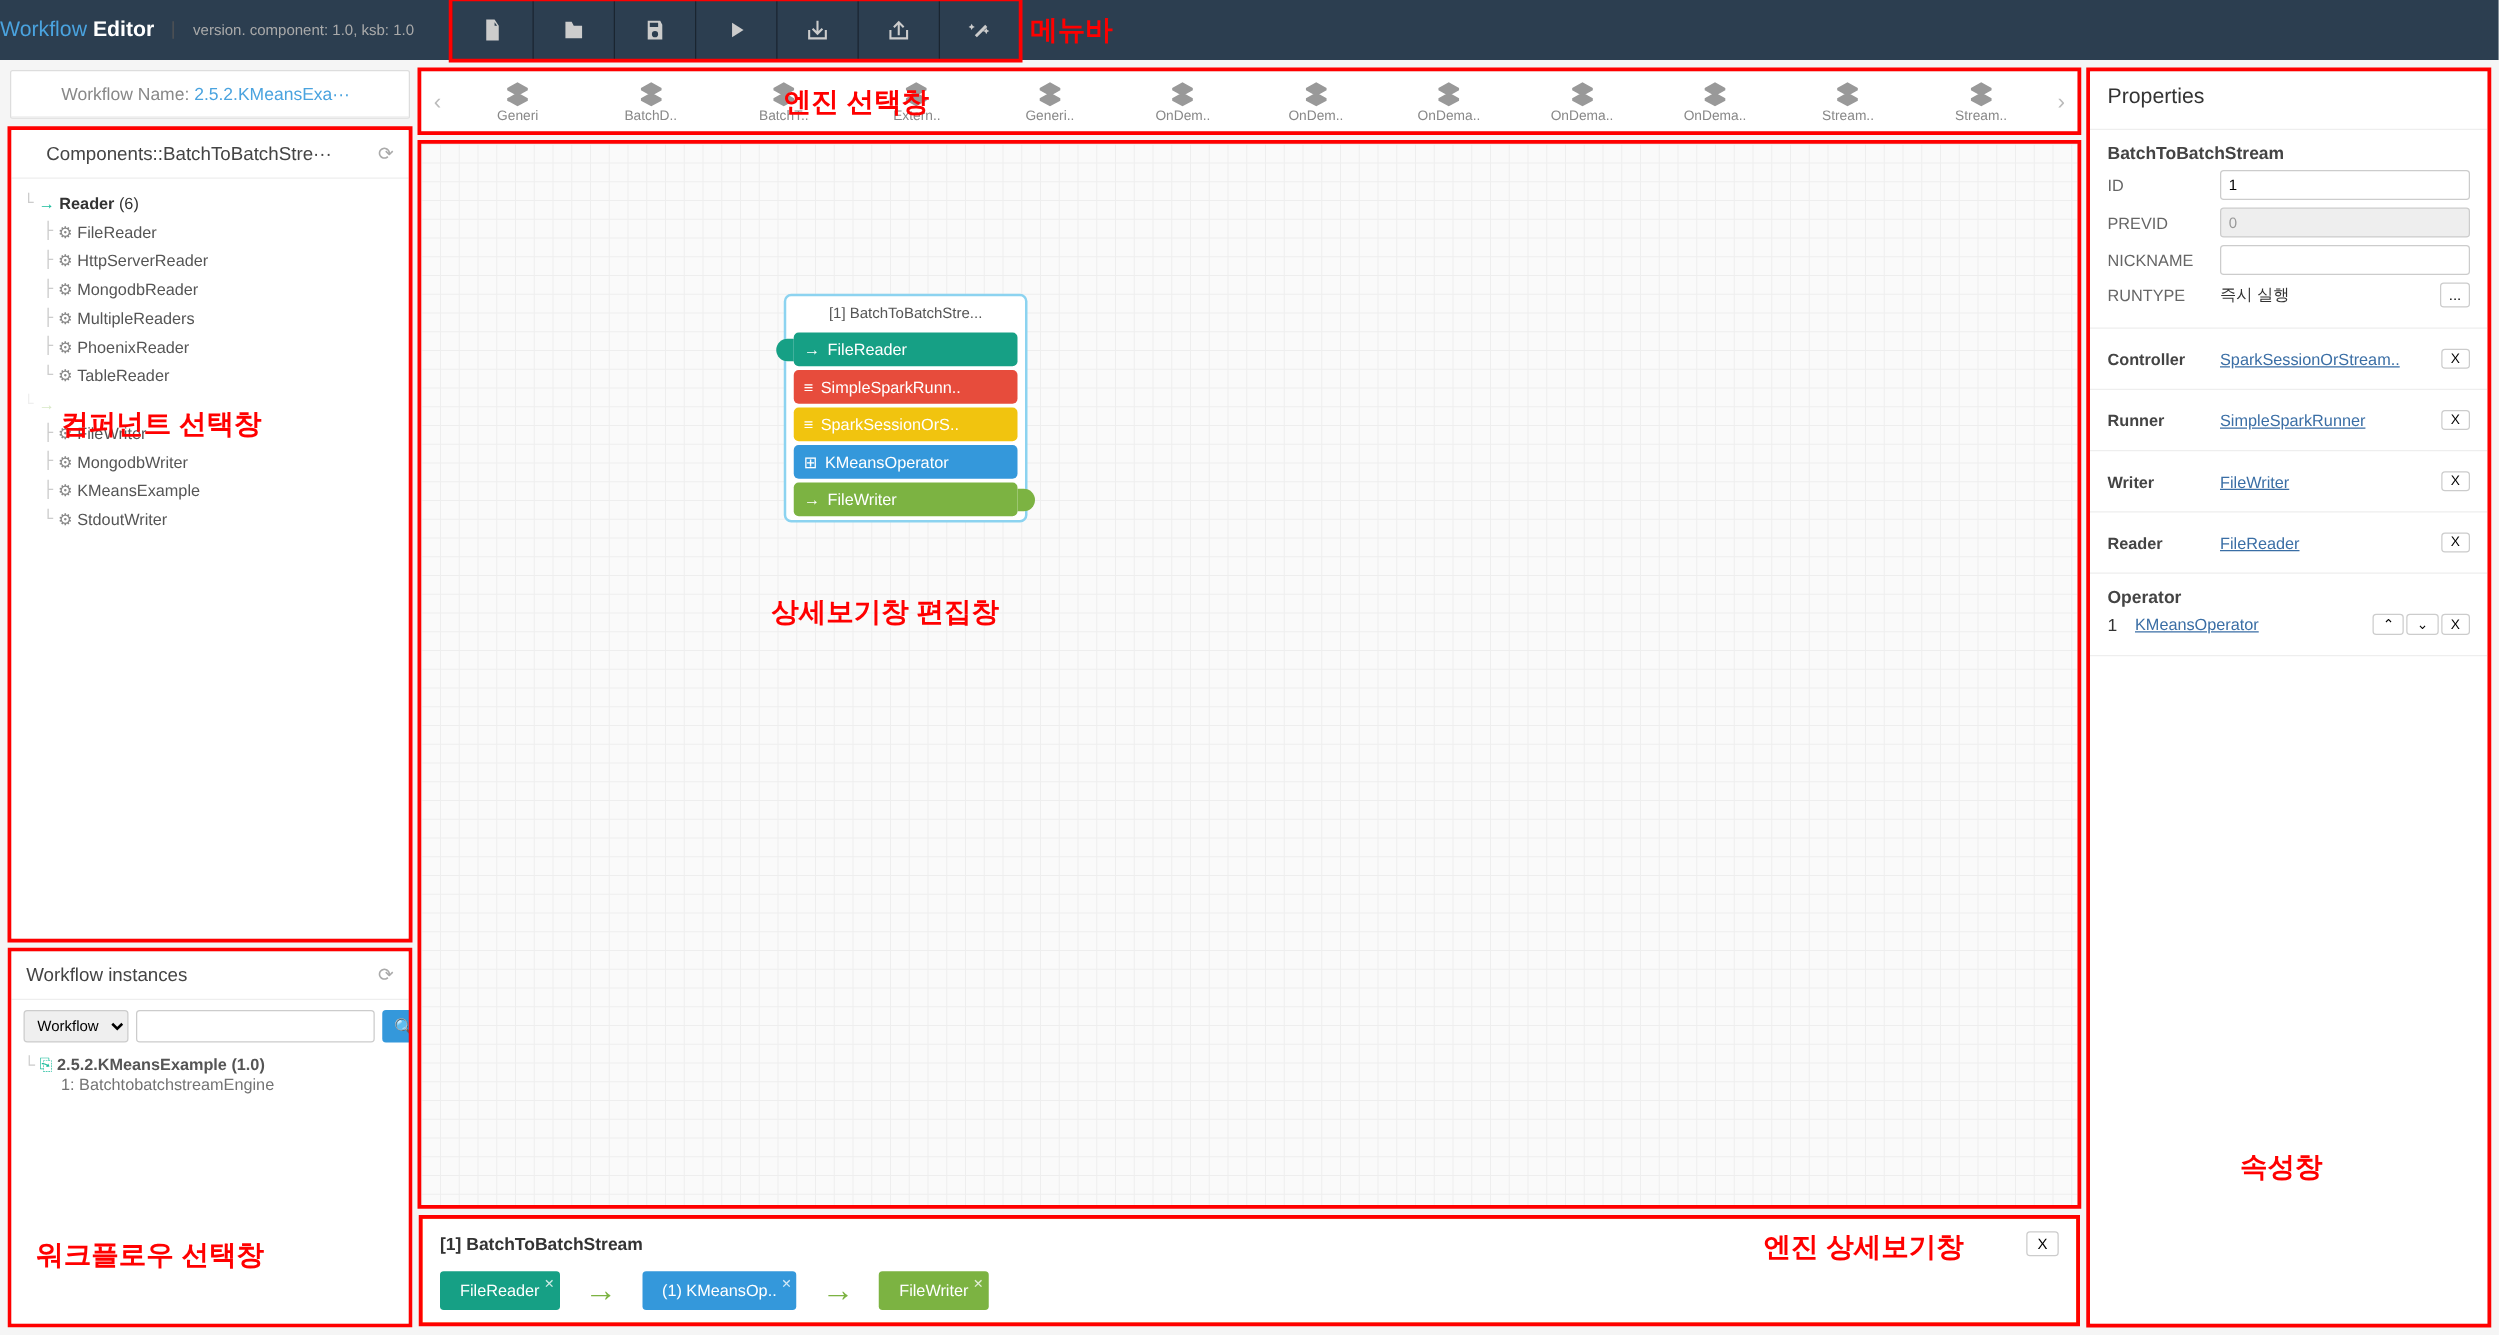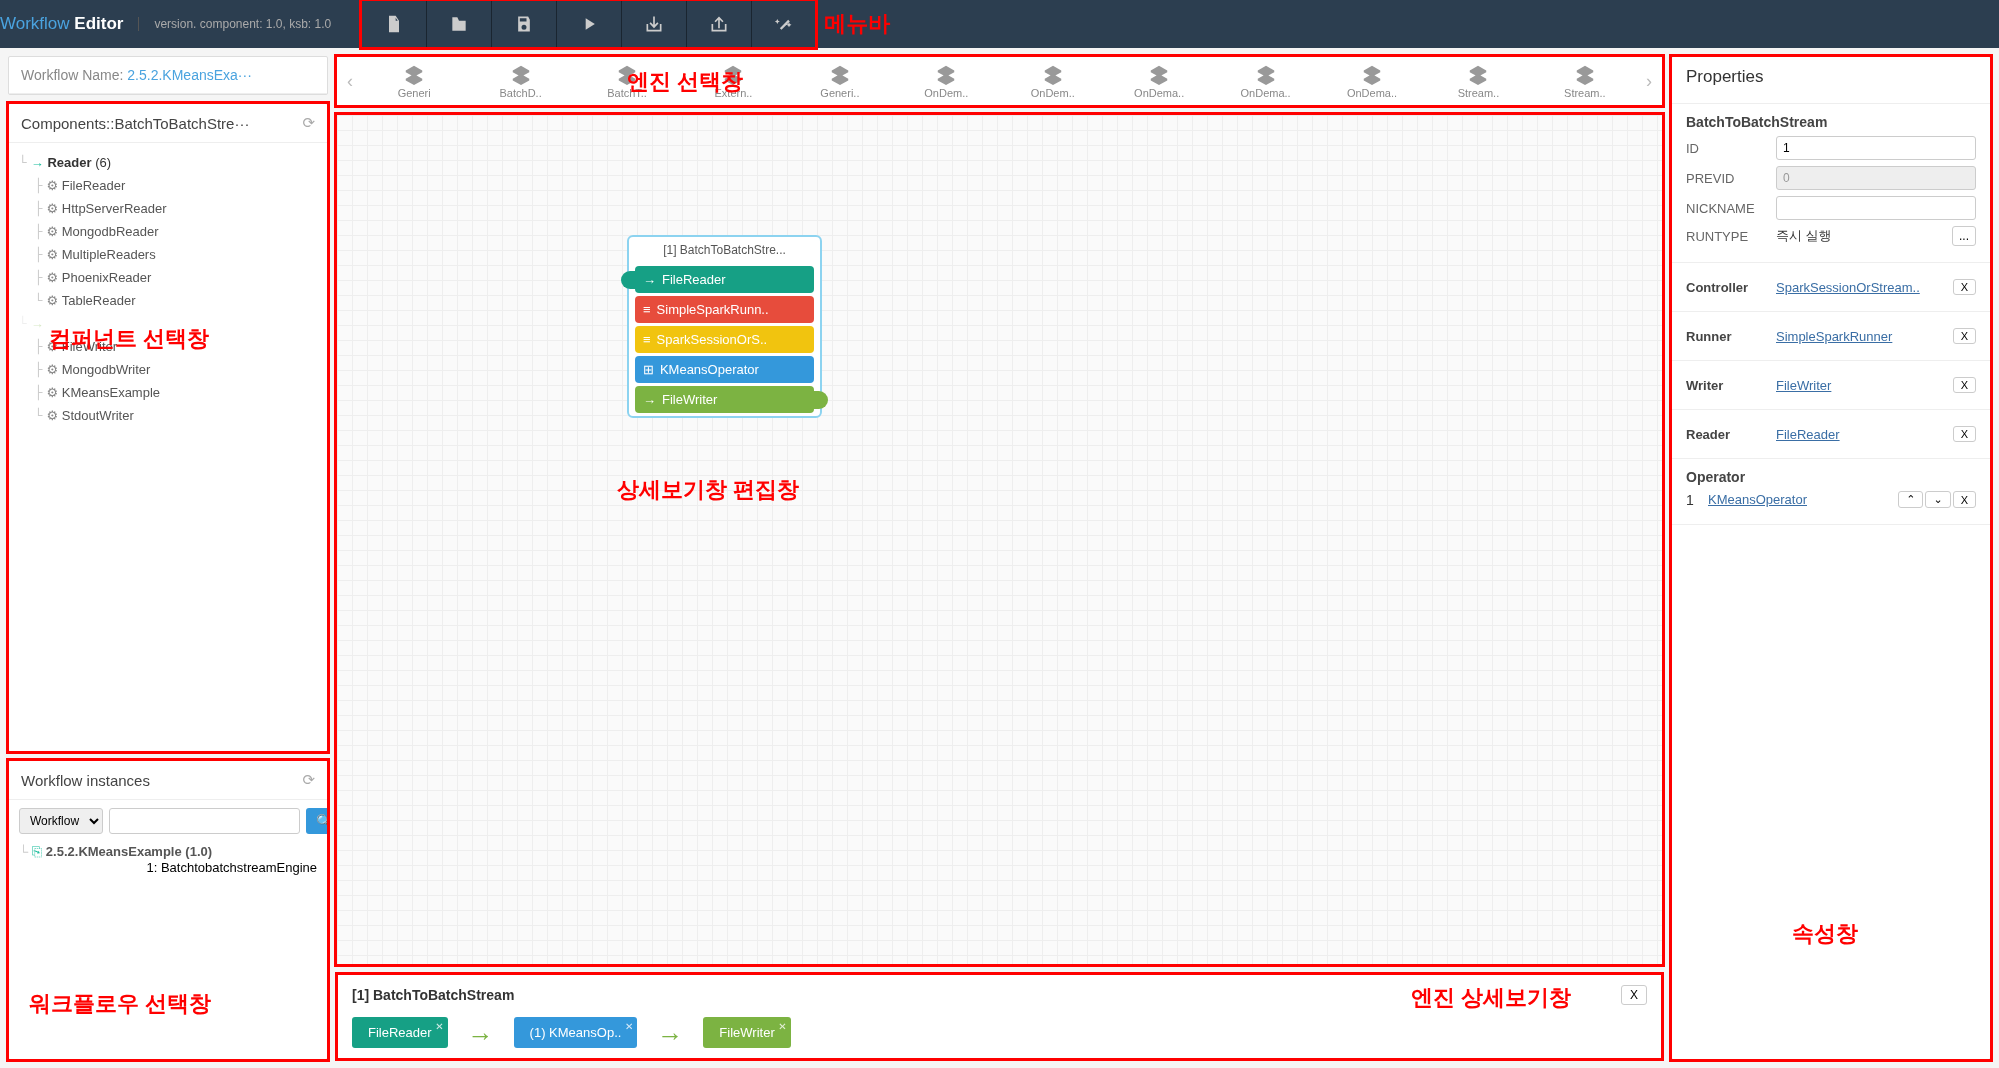--- a/index.html
+++ b/index.html
@@ -24,40 +24,40 @@
 
 .panel { background: #fff; border: 1px solid #ddd; border-radius: 2px; position: relative; }
 .panel-header { padding: 10px 12px; font-size: 15px; color: #444; border-bottom: 1px solid #eee; display: flex; align-items: center; justify-content: space-between; }
 .panel-body { padding: 8px 10px; overflow: auto; }
 
 
 .annot-box { position: absolute; border: 3px solid #ff0000; pointer-events: none; z-index: 100; }
 .annot-label { position: absolute; color: #ff0000; font-size: 22px; font-weight: 700; z-index: 101; pointer-events: none; font-family: "Malgun Gothic", sans-serif; }
 
 
-.wfname { color: #888; font-size: 14px; }
+.wfname { color: #888; font-size: 14px; margin-left: 28px; }
 .wfname-val { color: #4aa3df; }
 
 
 .tree { font-size: 13px; }
 .tree-node { display: flex; align-items: center; padding: 4px 0; color: #555; }
 .tree-node.group { font-weight: 700; color: #333; }
 .tree-node .branch { color: #ccc; margin-right: 4px; font-family: monospace; }
 .gear { color: #888; }
 .arrow-in { color: #1abc9c; font-weight: 700; }
 .arrow-out { color: #7cb342; font-weight: 700; }
 
 
 .wf-controls { display: flex; gap: 6px; margin-bottom: 10px; }
 .wf-select { border: 1px solid #ccc; padding: 4px 6px; font-size: 12px; border-radius: 3px; }
 .wf-input { flex: 1; border: 1px solid #ccc; padding: 4px 6px; border-radius: 3px; }
 .wf-search { background: #3498db; color: #fff; border: none; padding: 4px 10px; border-radius: 3px; cursor: pointer; }
 .wf-item { font-size: 13px; color: #555; }
 .wf-item .wf-title { font-weight: 700; }
-.wf-item .wf-sub { padding-left: 30px; color: #000000; text-align: right; }
+.wf-item .wf-sub { padding-left: 30px; color: #737373; }
 
 
 .engine-bar { background: #fff; border: 1px solid #ddd; display: flex; align-items: center; padding: 6px 4px; gap: 2px; }
 .engine-nav { color: #bbb; cursor: pointer; padding: 0 6px; font-size: 18px; }
 .engine-item { text-align: center; flex: 1; min-width: 0; color: #888; cursor: pointer; }
 .engine-item .ei-icon { height: 24px; display: flex; align-items: center; justify-content: center; }
 .engine-item .ei-label { font-size: 11px; white-space: nowrap; overflow: hidden; text-overflow: ellipsis; }
 .engine-item svg { width: 22px; height: 22px; fill: #999; }
 
 
@@ -152,21 +152,21 @@
 
   <div class="col-left">
     <div class="panel">
       <div class="panel-header">
         <span class="wfname"><span>Workflow Name:</span> <span class="wfname-val">2.5.2.KMeansExa···</span></span>
       </div>
     </div>
 
     <div class="panel" style="flex:1;position:relative;">
       <div class="panel-header">
-        <span style="font-weight:400;overflow:hidden;text-overflow:ellipsis;white-space:nowrap;">Components::BatchToBatchStre···</span>
+        <span style="font-weight:400;overflow:hidden;text-overflow:ellipsis;white-space:nowrap;margin-left:16px;">Components::BatchToBatchStre···</span>
         <span class="refresh-icon">⟳</span>
       </div>
       <div class="panel-body tree">
         <div class="tree-node group"><span class="branch">└</span><span class="arrow-in">→</span>&nbsp;<span>Reader</span>&nbsp;<span style="font-weight:400;">(6)</span></div>
         <div class="tree-node"><span class="branch">&nbsp;&nbsp;├</span><span class="gear">⚙</span>&nbsp;<span>FileReader</span></div>
         <div class="tree-node"><span class="branch">&nbsp;&nbsp;├</span><span class="gear">⚙</span>&nbsp;<span>HttpServerReader</span></div>
         <div class="tree-node"><span class="branch">&nbsp;&nbsp;├</span><span class="gear">⚙</span>&nbsp;<span>MongodbReader</span></div>
         <div class="tree-node"><span class="branch">&nbsp;&nbsp;├</span><span class="gear">⚙</span>&nbsp;<span>MultipleReaders</span></div>
         <div class="tree-node"><span class="branch">&nbsp;&nbsp;├</span><span class="gear">⚙</span>&nbsp;<span>PhoenixReader</span></div>
         <div class="tree-node"><span class="branch">&nbsp;&nbsp;└</span><span class="gear">⚙</span>&nbsp;<span>TableReader</span></div>

